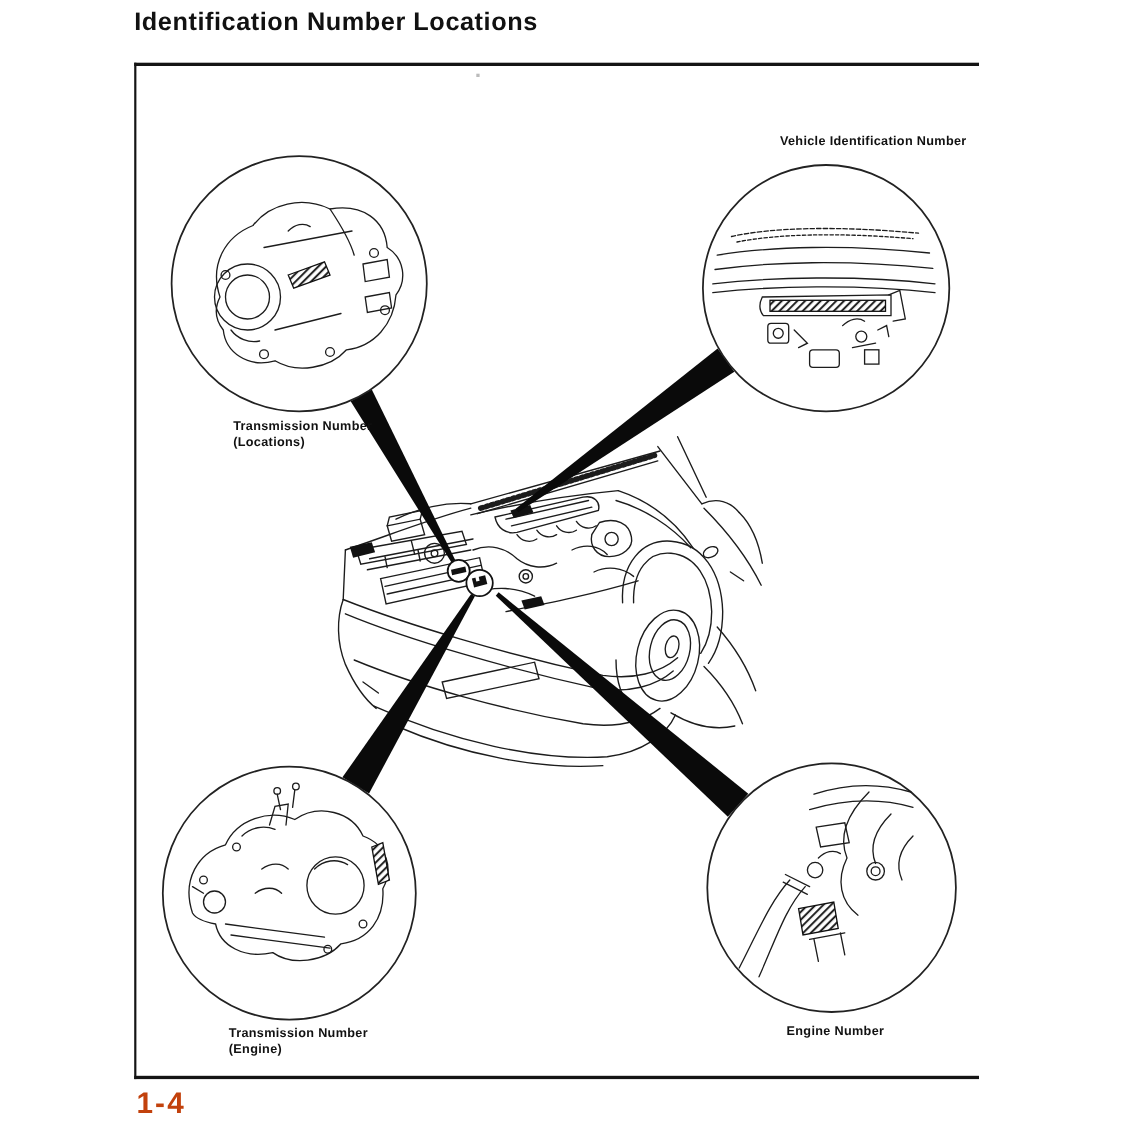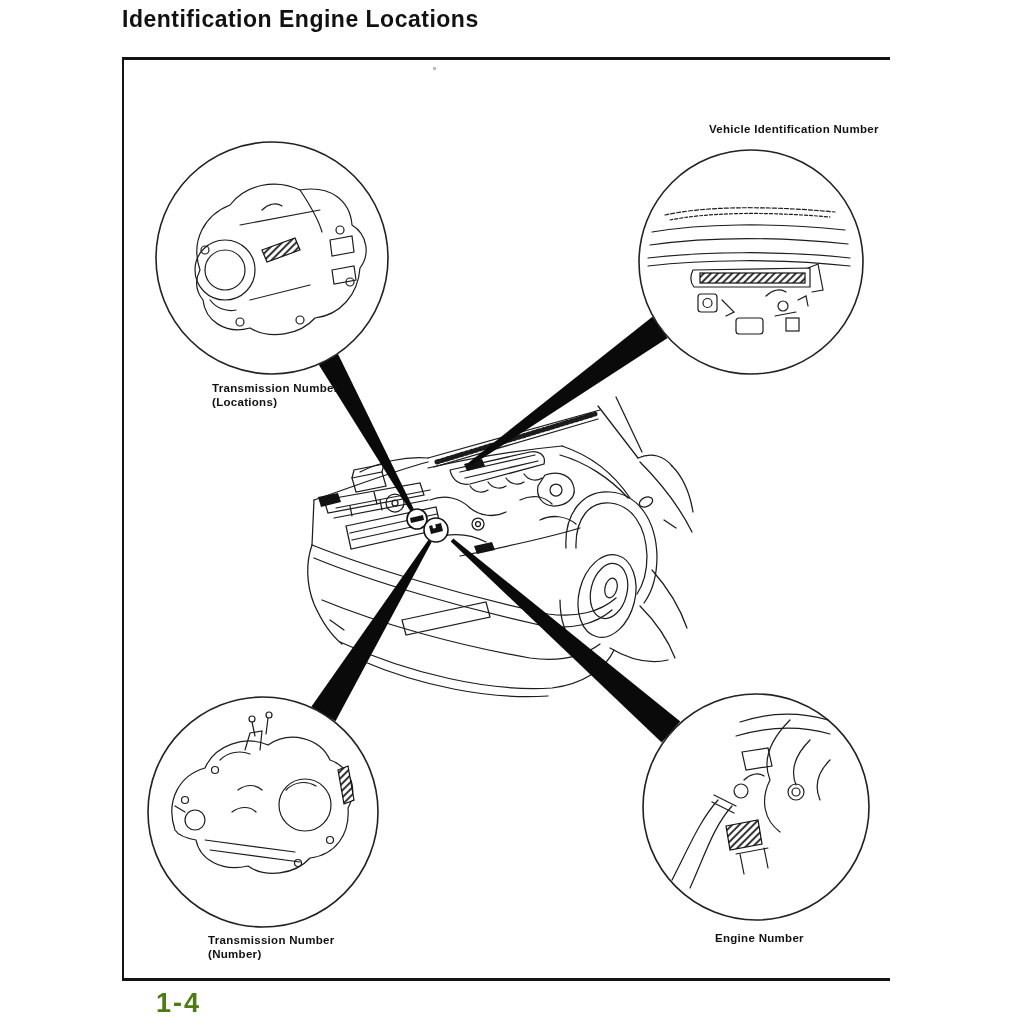--- a/index.html
+++ b/index.html
@@ -21,28 +21,28 @@
     border-bottom:3px solid #141414;
     box-sizing:border-box;
   }
   .art{position:absolute;left:0;top:0;width:1024px;height:1024px;}
   .callout-label{
     position:absolute;font-size:11.5px;font-weight:bold;color:#111;
     line-height:14px;letter-spacing:.3px;white-space:nowrap;
   }
   .page-number{
     position:absolute;left:124px;top:988px;
-    font-size:27px;font-weight:bold;letter-spacing:2px;color:#4d7c0f;margin-left:32px;
+    font-size:27px;font-weight:bold;letter-spacing:2px;color:#c2410c;
   }
   .speck{position:absolute;left:433px;top:67px;width:3px;height:3px;background:#bbb;}
 </style>
 </head>
 <body>
 
-<div class="page-title">Identification Engine Locations</div>
+<div class="page-title">Identification Number Locations</div>
 
 <div class="diagram-frame"></div>
 <div class="speck"></div>
 
 <svg class="art" viewBox="0 0 1024 1024" xmlns="http://www.w3.org/2000/svg">
   <defs>
     <pattern id="hatch" patternUnits="userSpaceOnUse" width="5" height="5" patternTransform="rotate(45)">
       <rect width="5" height="5" fill="#fff"></rect>
       <line x1="1" y1="0" x2="1" y2="5" stroke="#111" stroke-width="1.7"></line>
     </pattern>
@@ -241,18 +241,18 @@
 
 <div class="callout-label" style="left:680px;top:122px;margin-left:29px;">Vehicle Identification Number</div>
 
 <div class="callout-label" style="left:212px;top:381px;">
   <div>Transmission Number</div>
   <div>(Locations)</div>
 </div>
 
 <div class="callout-label" style="left:208px;top:933px;">
   <div>Transmission Number</div>
-  <div>(Number)</div>
+  <div>(Engine)</div>
 </div>
 
 <div class="callout-label" style="left:715px;top:931px;text-align:center;">Engine Number</div>
 
 <div class="page-number">1-4</div>
 
 </body></html>

